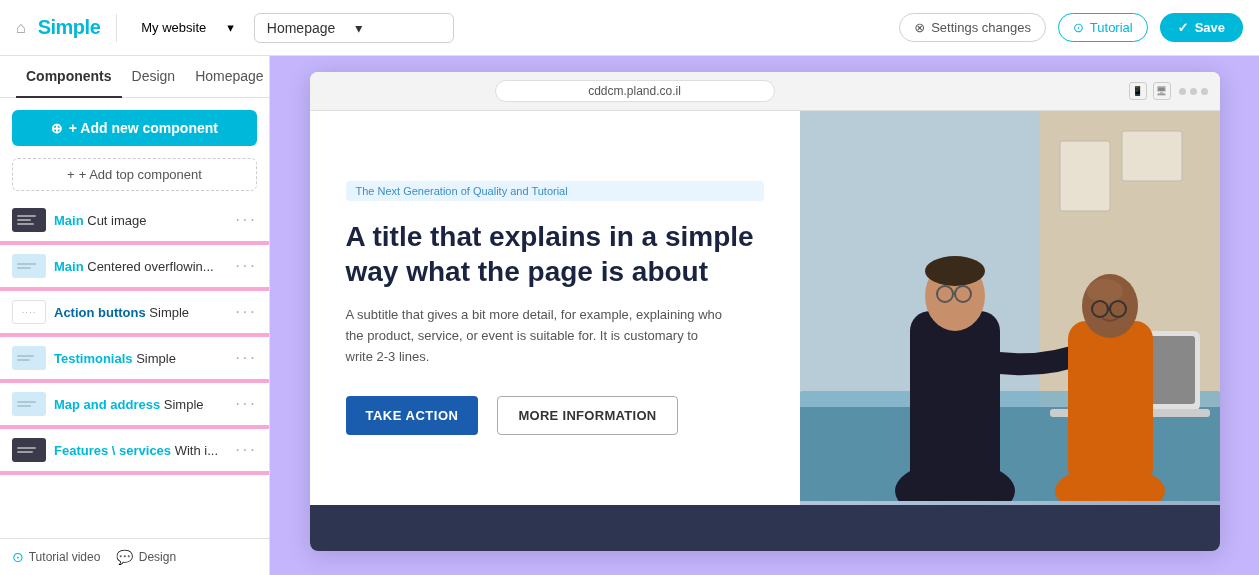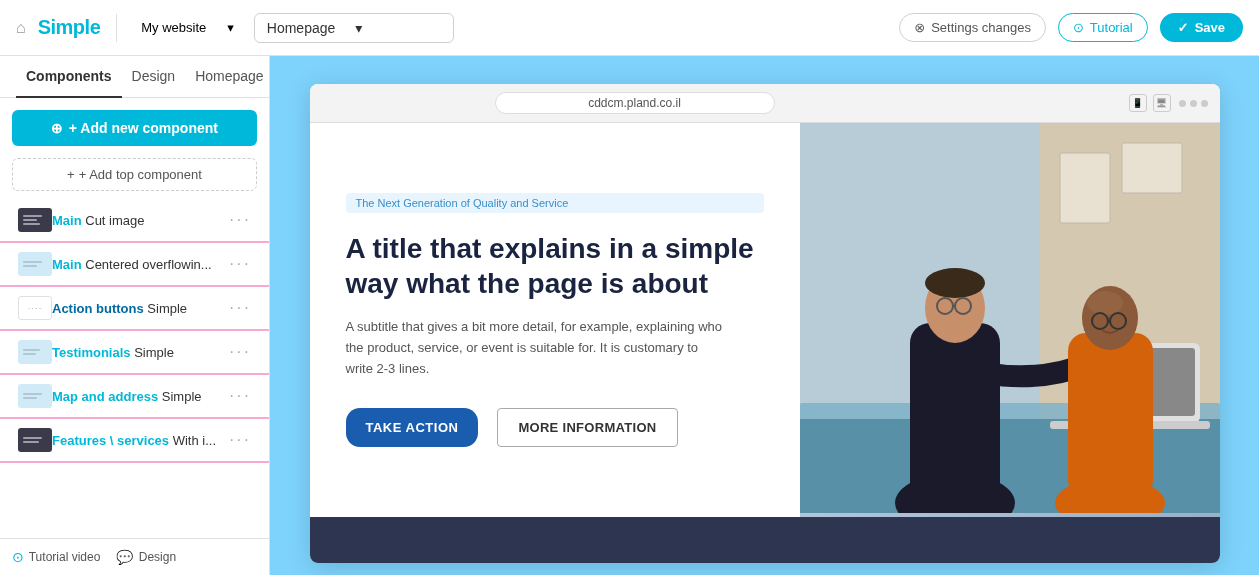--- a/index.html
+++ b/index.html
@@ -71,22 +71,23 @@
     }
 
     .btn-add-top {
       margin: 0 12px 8px; display: flex; align-items: center; justify-content: center;
       gap: 4px; color: #555; font-size: 13px; cursor: pointer;
       border: 1.5px dashed #ccc; border-radius: 6px; padding: 8px;
     }
 
     .component-list { flex: 1; overflow-y: auto; }
     .component-item {
-      display: flex; align-items: center; padding: 9px 18px;
-      cursor: pointer; border-bottom: 2px solid #f9a8d4;
+      display: flex; align-items: center; padding: 9px 12px;
+      cursor: pointer; border-bottom: 4px solid #f9a8d4;
+      gap: 8px;
     }
     .component-thumb {
       width: 34px; height: 24px; background: #e8f0fe;
       border-radius: 3px; flex-shrink: 0; overflow: hidden;
       display: flex; align-items: center; justify-content: center;
     }
     .component-thumb.dark { background: #3a3a4a; }
     .component-thumb.light-blue { background: #d0eaf8; }
     .component-thumb.dots { background: #fff; border: 1px solid #e0e0e0; }
     .thumb-lines { display: flex; flex-direction: column; gap: 2px; width: 70%; }
@@ -100,22 +101,22 @@
       display: flex; border-top: 1px solid #e0e0e0; padding: 10px 12px; gap: 16px;
     }
     .footer-btn {
       display: flex; align-items: center; gap: 5px;
       font-size: 12px; color: #555; cursor: pointer;
     }
     .footer-btn-icon { font-size: 14px; color: #00b8d9; }
 
     
     .preview-area {
-      flex: 1; background: #7dd3fc; display: flex; align-items: flex-start;
-      justify-content: center; padding: 28px; overflow: auto;
+      flex: 1; background: #c4b5fd; display: flex; align-items: flex-start;
+      justify-content: center; padding: 16px; overflow: auto;
     }
     .browser-frame {
       background: #fff; border-radius: 8px; box-shadow: 0 4px 24px rgba(0,0,0,0.15);
       width: 910px; min-height: 460px; overflow: hidden;
     }
     .browser-chrome {
       display: flex; align-items: center; padding: 8px 12px; gap: 8px;
       background: #f3f3f3; border-bottom: 1px solid #ddd;
     }
     .browser-url {
@@ -134,21 +135,21 @@
     .hero-badge {
       display: inline-block; background: #e8f4fe; color: #3a8fc7;
       font-size: 11px; padding: 4px 10px; border-radius: 4px; margin-bottom: 18px;
     }
     .hero-title { font-size: 28px; font-weight: 800; color: #1a2340; line-height: 1.25; margin-bottom: 16px; }
     .hero-subtitle { font-size: 13px; color: #555; line-height: 1.6; margin-bottom: 28px; max-width: 380px; }
     .hero-buttons { display: flex; gap: 12px; }
     .btn-primary {
       background: #1a5cad; color: #fff; border: none;
       padding: 11px 20px; font-size: 13px; font-weight: 700;
-      border-radius: 14px; cursor: pointer; letter-spacing: 0.5px;
+      border-radius: 4px; cursor: pointer; letter-spacing: 0.5px;
     }
     .btn-secondary {
       background: #fff; color: #333; border: 1.5px solid #aaa;
       padding: 11px 20px; font-size: 13px; font-weight: 600;
       border-radius: 4px; cursor: pointer; letter-spacing: 0.3px; margin-left: 7px;
     }
     .hero-image {
       width: 420px; flex-shrink: 0; position: relative; overflow: hidden;
     }
     .hero-image-bg {
@@ -320,21 +321,21 @@
         </div>
         <div class="browser-dots">
           <div class="browser-dot"></div>
           <div class="browser-dot"></div>
           <div class="browser-dot"></div>
         </div>
       </div>
 
       <div class="hero">
         <div class="hero-content">
-          <span class="hero-badge">The Next Generation of Quality and Service</span>
+          <span class="hero-badge">The Next Generation of Quality and Tutorial</span>
           <h1 class="hero-title">A title that explains in a simple way what the page is about</h1>
           <p class="hero-subtitle">A subtitle that gives a bit more detail, for example, explaining who the product, service, or event is suitable for. It is customary to write 2-3 lines.</p>
           <div class="hero-buttons">
             <button class="btn-primary">TAKE ACTION</button>
             <button class="btn-secondary">MORE INFORMATION</button>
           </div>
         </div>
 
         <div class="hero-image">
           <div class="hero-image-bg">

